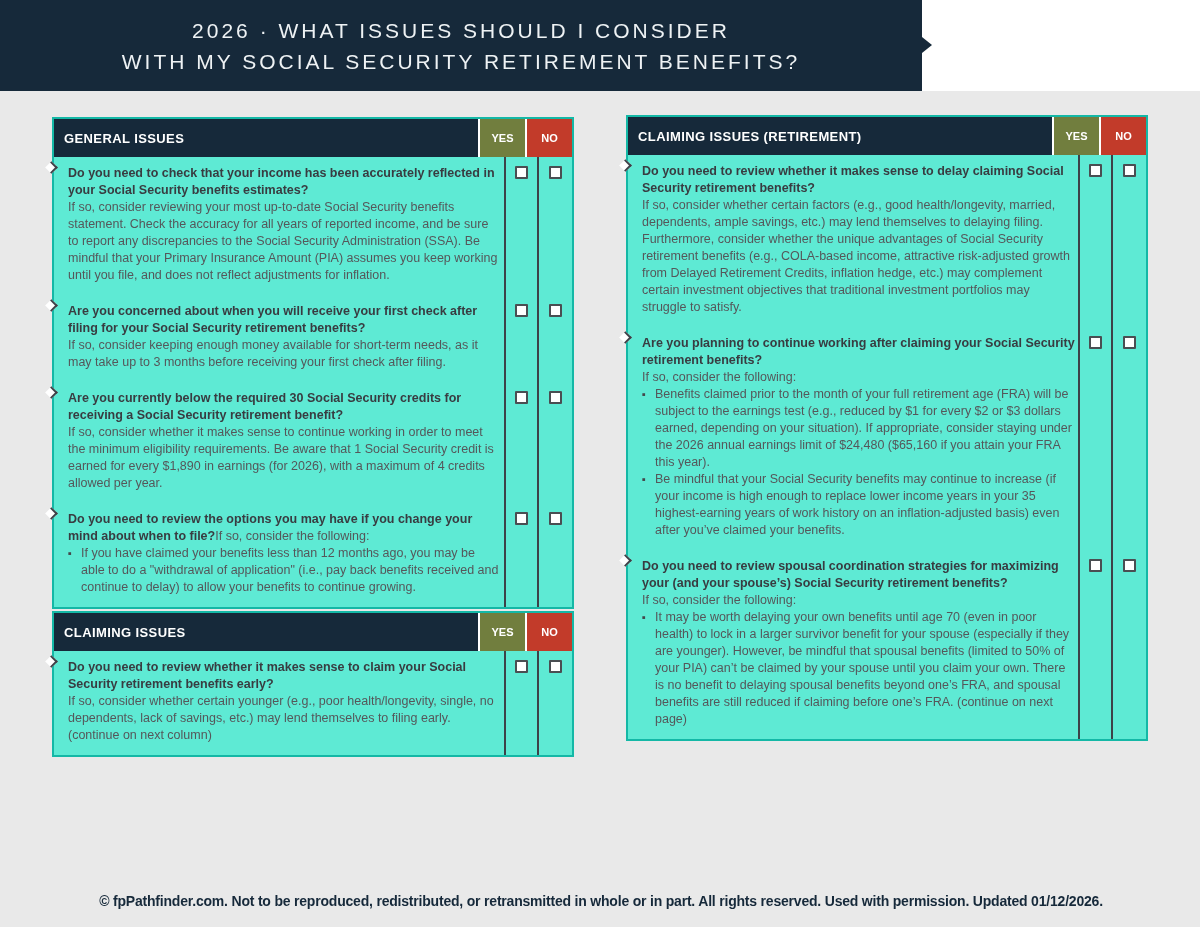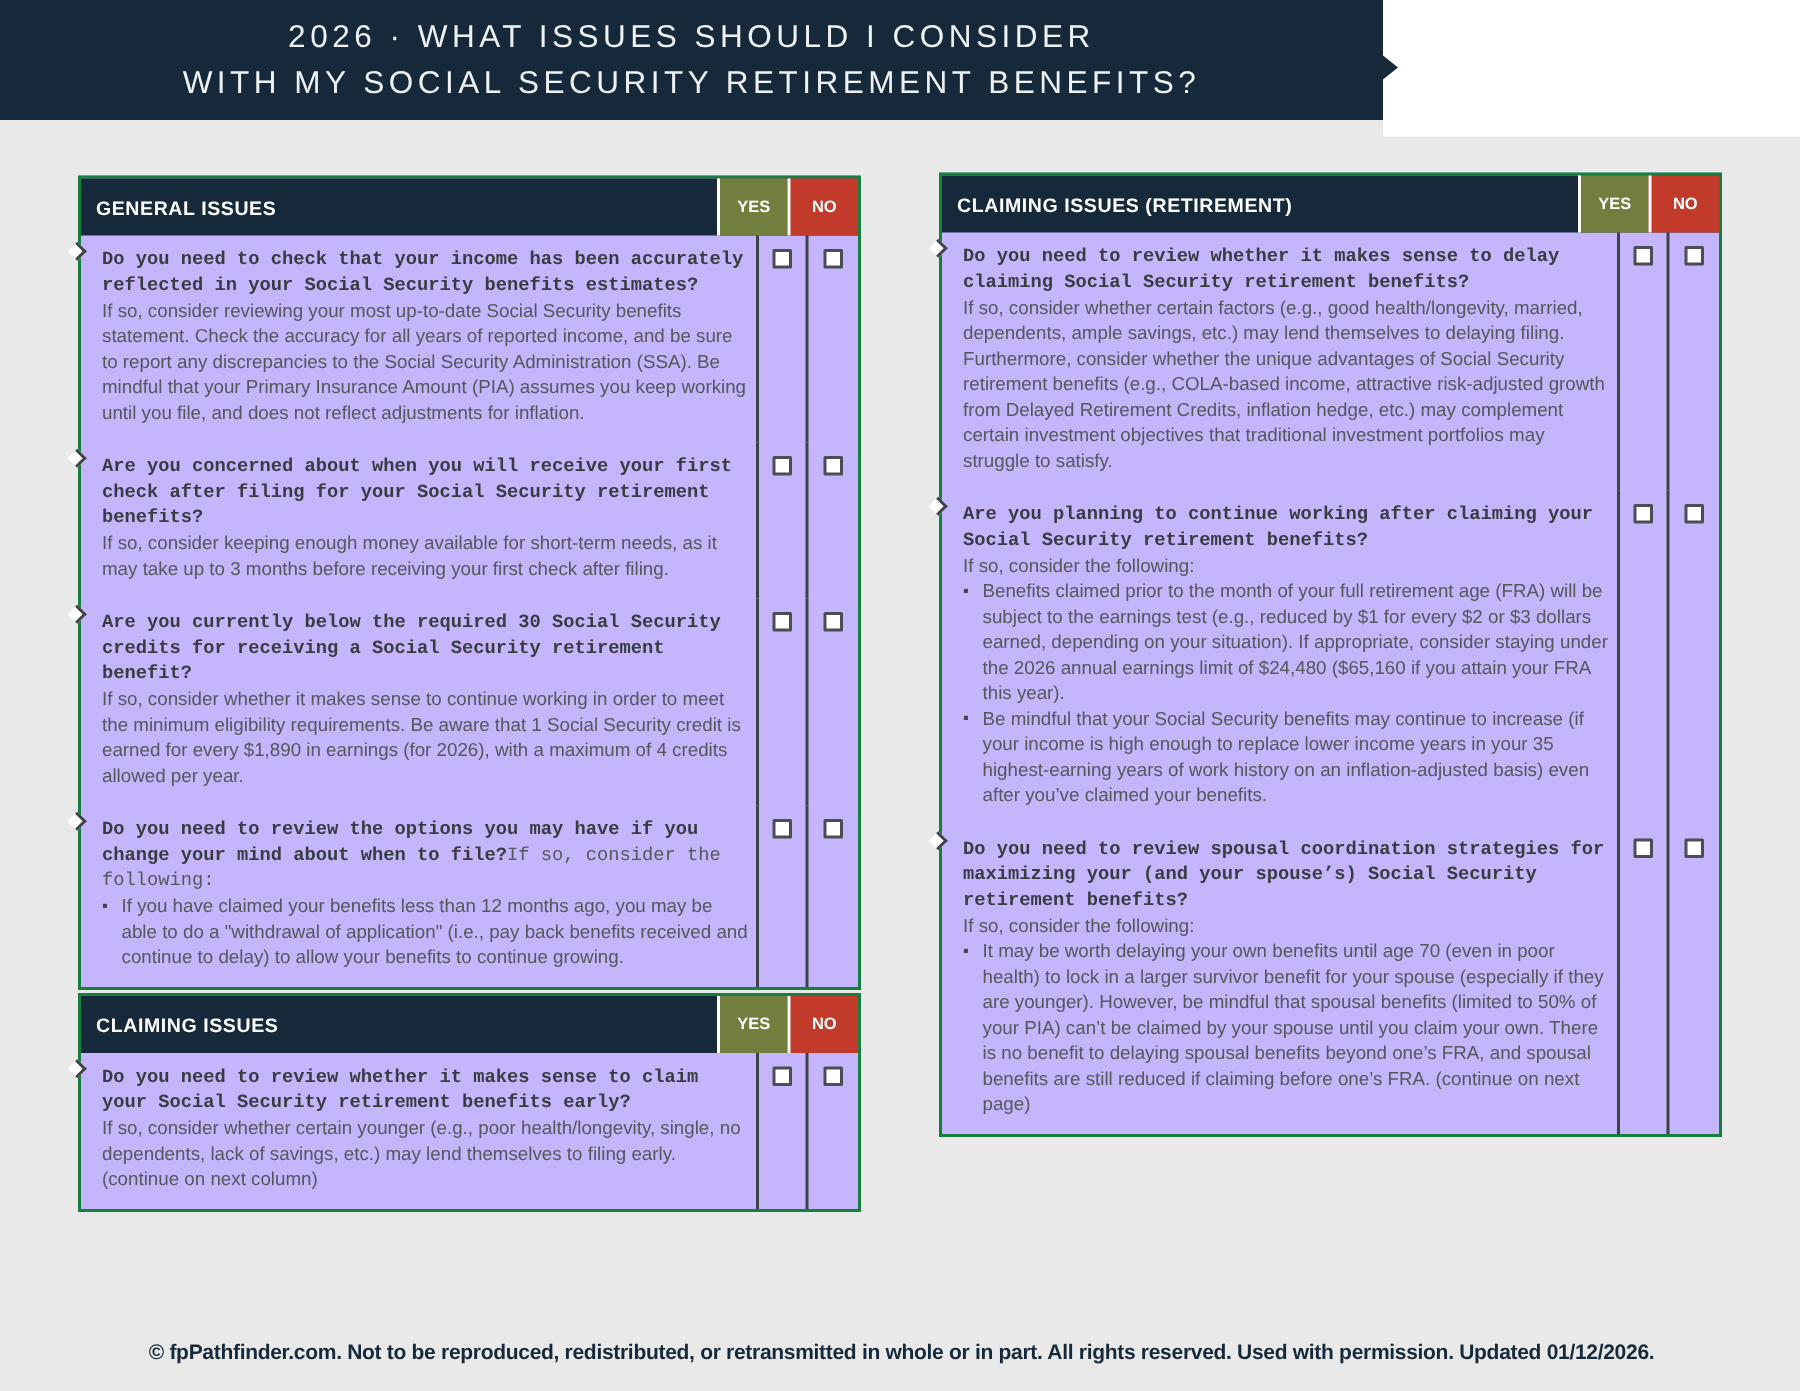--- a/index.html
+++ b/index.html
@@ -9,41 +9,41 @@
     background:#e9e9e9;
     font-family:"Liberation Sans", sans-serif;
     overflow:hidden;
   }
   
   .top-right-white {
     position:absolute; left:922px; top:0; width:278px; height:91px;
     background:#ffffff;
   }
   .banner {
-    position:absolute; left:0; top:0; width:922px; height:80px;
+    position:absolute; left:0; top:0; width:922px; height:91px;
     background:#16293a; color:#eef2f4;
     display:flex; flex-direction:column; justify-content:center; align-items:center;
   }
   .banner-line {
     font-size:21px; line-height:31px; letter-spacing:3px; font-weight:300;
     text-align:center; white-space:nowrap;
   }
   .banner-arrow {
     position:absolute; left:922px; top:37px;
     width:0; height:0;
     border-top:8px solid transparent; border-bottom:8px solid transparent;
     border-left:10px solid #16293a;
   }
   
   .col-left  { position:absolute; left:52px;  top:117px; width:522px; }
   .col-right { position:absolute; left:626px; top:115px; width:522px; }
   
   .section {
-    background:#c4b5fd;
-    border:2px solid #15803d;
+    background:#5eead4;
+    border:2px solid #14b8a6;
     width:100%;
   }
   .section + .section { margin-top:2px; }
   .sec-header {
     display:flex; background:#16293a; height:38px;
   }
   .sec-title {
     flex:1; color:#ffffff; font-weight:bold; font-size:13px; letter-spacing:.4px;
     display:flex; align-items:center; padding-left:10px;
   }
@@ -54,21 +54,21 @@
   }
   .hdr-yes { background:#717e3e; }
   .hdr-no  { background:#c23b2a; }
   
   .q-row { display:flex; position:relative; }
   .q-cell {
     flex:1; border-right:2px solid #3d4248;
     padding:8px 2px 11px 14px;
     font-size:12.5px; line-height:17px; color:#55575a;
   }
-  .q-head { color:#383c41;font-family:Liberation Mono, monospace; }
+  .q-head { color:#383c41; }
   .q-head .bold { font-weight:bold; color:#383c41; }
   .q-head .normal { font-weight:normal; color:#55575a; }
   .q-bullet { position:relative; padding-left:13px; }
   .q-bullet::before {
     content:"▪"; position:absolute; left:0; top:0; font-size:11px; color:#44474a;
   }
   .box-col {
     width:33px; display:flex; justify-content:center; align-items:flex-start;
     padding-top:9px;
   }

